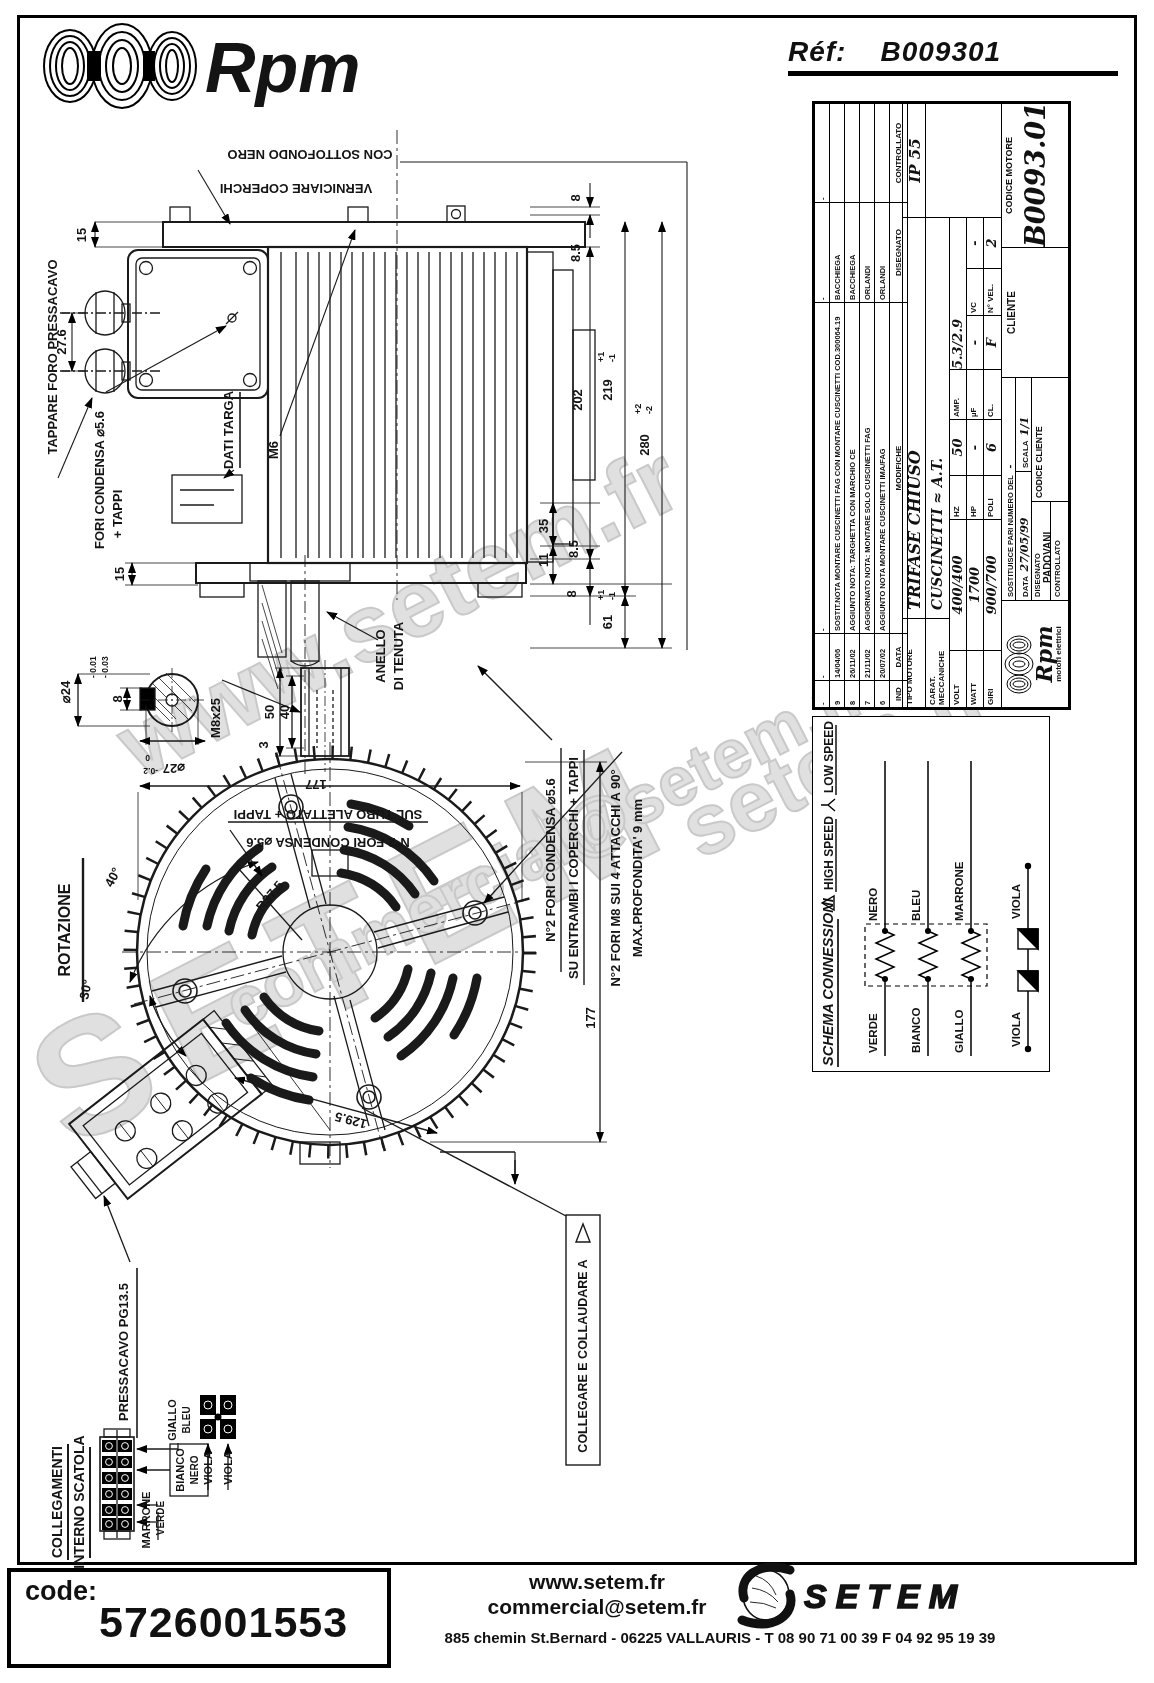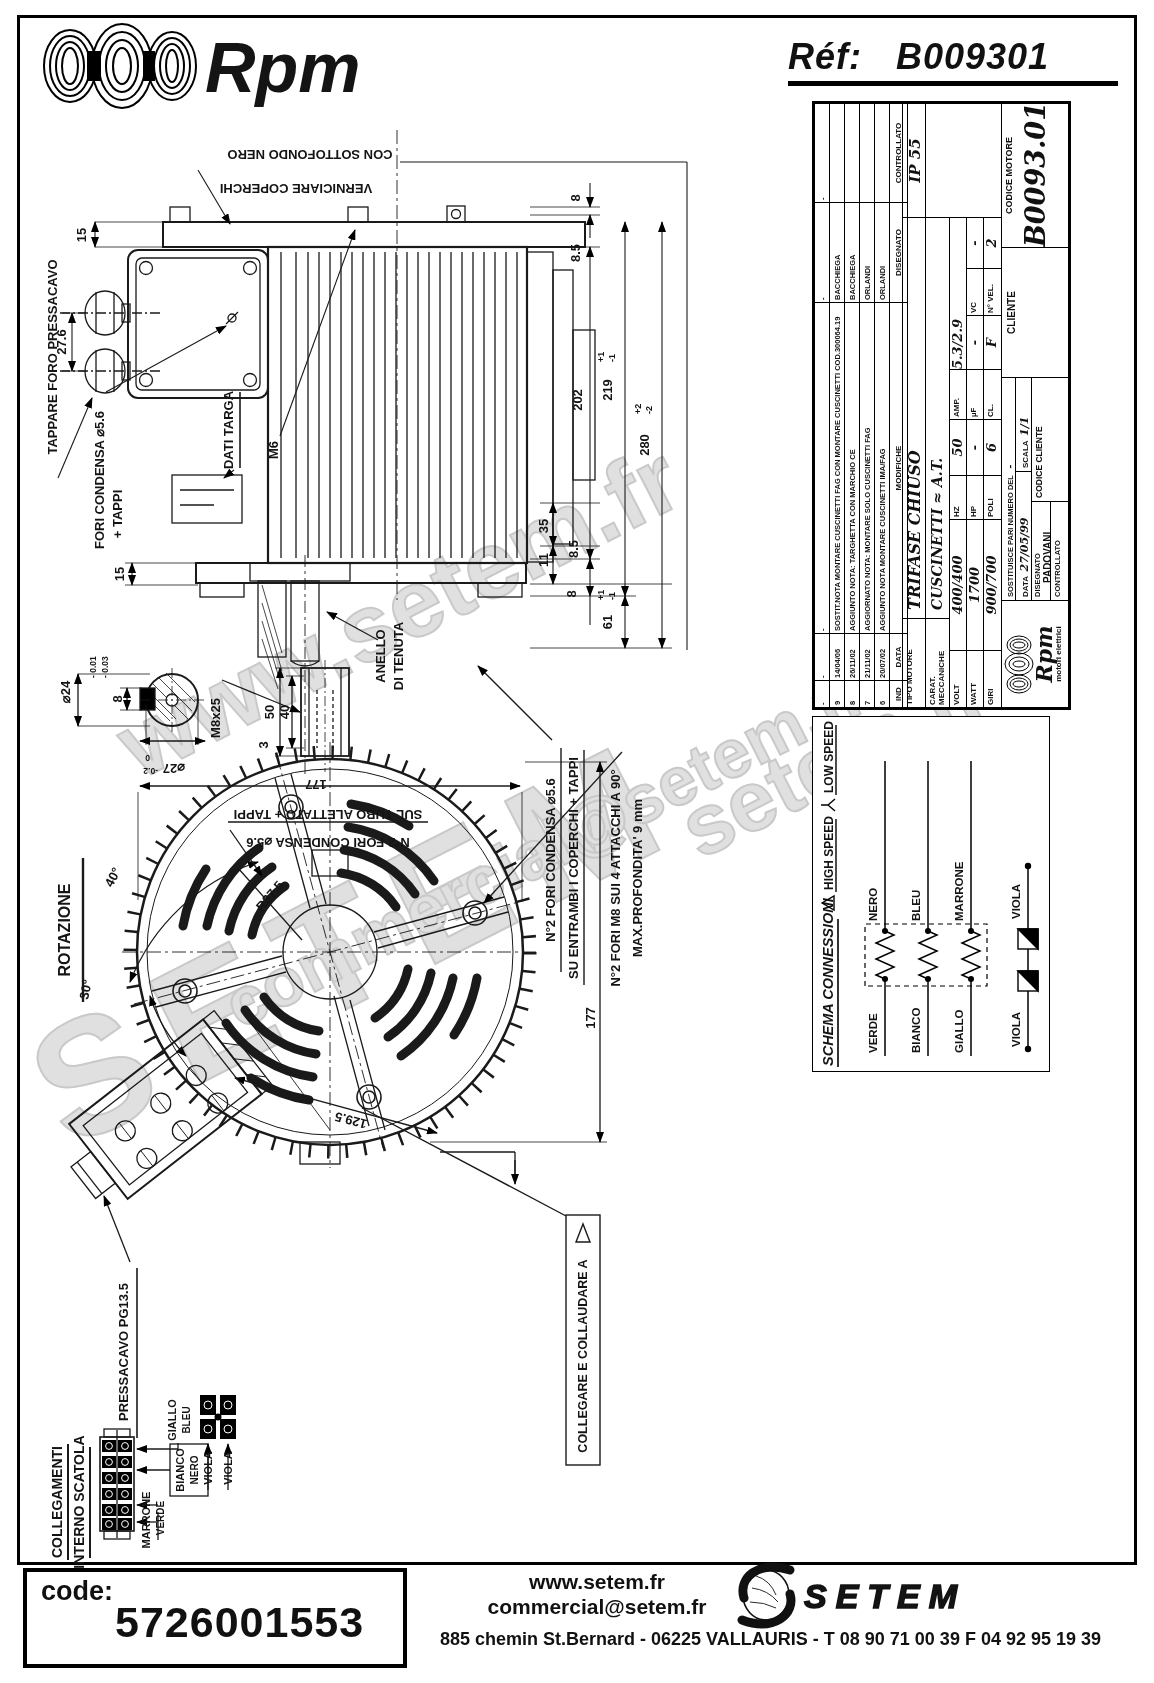--- a/index.html
+++ b/index.html
@@ -2,39 +2,39 @@
 <html><head>
 <meta charset="utf-8">
 <style>
   html,body{margin:0;padding:0;background:#fff;}
   #page{position:relative;width:1154px;height:1683px;background:#fff;overflow:hidden;
         font-family:"Liberation Sans",sans-serif;color:#111;}
   .abs{position:absolute;box-sizing:border-box;}
   #frame{left:17px;top:15px;width:1120px;height:1550px;border:3px solid #000;}
   
   #ref{left:788px;top:36px;width:330px;border-bottom:5px solid #000;padding-bottom:3px;
-       font-style:italic;font-weight:bold;font-size:36px;letter-spacing:1px;white-space:nowrap;}
+       font-style:italic;font-weight:bold;font-size:28px;letter-spacing:1px;white-space:nowrap;}
   #ref .gap{display:inline-block;width:34px;}
   
   .rot{position:absolute;transform-origin:0 0;transform:rotate(-90deg);background:#fff;}
   #tb{left:812px;top:710px;width:605px;height:255px;border:2px solid #000;font-size:9px;}
   #tb .c{position:absolute;border:1px solid #000;box-sizing:border-box;overflow:hidden;}
   #tb .lab{font-size:8px;font-weight:bold;padding:2px 2px;}
   .ser{font-family:"DejaVu Serif",serif;font-style:italic;font-weight:bold;}
   #tb table{position:absolute;left:0;top:0;width:605px;height:88px;border-collapse:collapse;table-layout:fixed;}
   #tb td,#tb th{border:1px solid #000;font-size:7.5px;font-weight:bold;padding:0 2px;white-space:nowrap;overflow:hidden;text-align:left;height:14px;}
   #tb th{font-size:8px;text-align:center;}
   #schema{left:812px;top:1072px;width:354px;height:236px;border:1.5px solid #000;}
   
-  #codebox{left:23px;top:1568px;width:384px;height:100px;border:4px solid #000;}
+  #codebox{left:7px;top:1568px;width:384px;height:100px;border:4px solid #000;}
   #codebox .cl{position:absolute;left:14px;top:4px;font-size:27px;font-weight:bold;}
   #codebox .cv{position:absolute;left:88px;top:26px;font-size:43px;font-weight:bold;letter-spacing:1px;}
   #site{left:447px;top:1570px;width:300px;text-align:center;font-size:21px;font-weight:bold;}
   #email{left:447px;top:1595px;width:300px;text-align:center;font-size:21px;font-weight:bold;}
-  #addr{left:440px;top:1629px;width:560px;text-align:center;font-size:18px;font-weight:bold;white-space:nowrap;}
+  #addr{left:440px;top:1629px;width:560px;text-align:center;font-size:15px;font-weight:bold;white-space:nowrap;}
   
   svg text{font-family:"Liberation Sans",sans-serif;font-weight:bold;fill:#141414;}
   .wm{font-weight:bold;fill:#e0e0e0;stroke:#c9c9c9;stroke-width:2px;}
 </style>
 </head>
 <body>
 
 <div id="page">
 
   <div class="abs" id="frame"></div>

